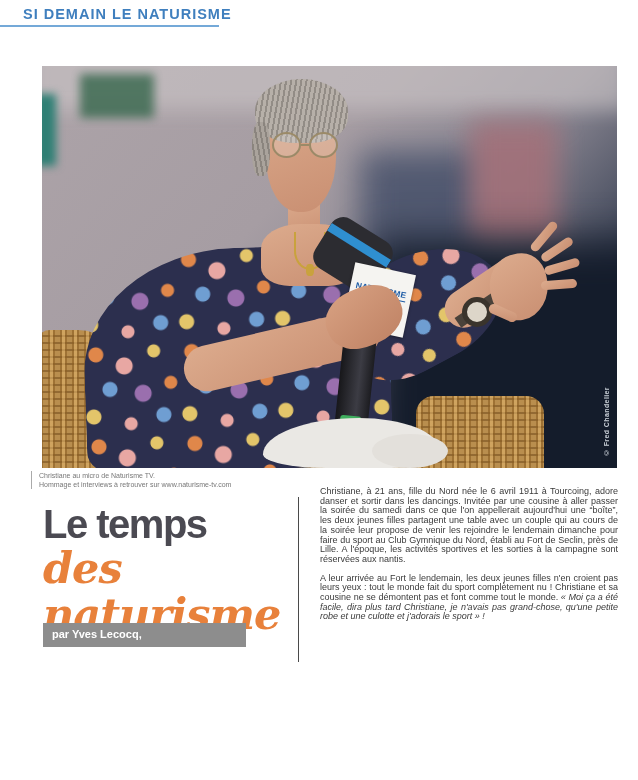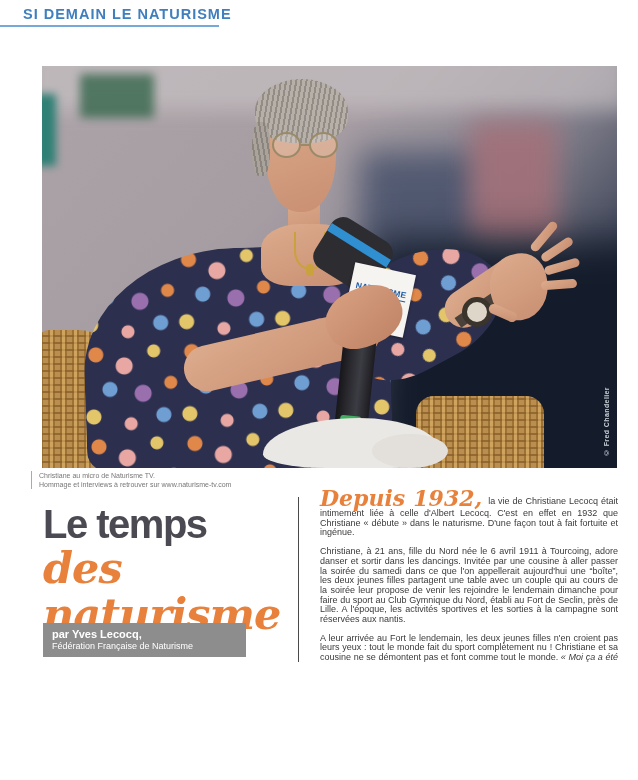--- a/index.html
+++ b/index.html
@@ -197,27 +197,25 @@
     <div>Hommage et interviews à retrouver sur www.naturisme-tv.com</div>
   </div>
 
   <div class="abs title">
     <span class="t1">Le temps</span>
     <span class="t2">des naturisme</span>
   </div>
 
   <div class="abs byline">
     <div class="by1">par Yves Lecocq,</div>
-    <div class="by3">Fédération Française de Naturisme</div>
   </div>
 
   <div class="abs divider"></div>
 
   <div class="abs bodycol">
-    <p><span class="lead-in">Depuis 1932,</span><span> la vie de Christiane Lecocq était intimement liée à celle d'Albert Lecocq. C'est en effet en 1932 que Christiane « débute » dans le naturisme. D'une façon tout à fait fortuite et ingénue.</span></p>
     <p>Christiane, à 21 ans, fille du Nord née le 6 avril 1911 à Tourcoing, adore danser et sortir dans les dancings. Invitée par une cousine à aller passer la soirée du samedi dans ce que l'on appellerait aujourd'hui une “boîte”, les deux jeunes filles partagent une table avec un couple qui au cours de la soirée leur propose de venir les rejoindre le lendemain dimanche pour faire du sport au Club Gymnique du Nord, établi au Fort de Seclin, près de Lille. A l'époque, les activités sportives et les sorties à la campagne sont réservées aux nantis.</p>
     <p><span>A leur arrivée au Fort le lendemain, les deux jeunes filles n'en croient pas leurs yeux : tout le monde fait du sport complètement nu ! Christiane et sa cousine ne se démontent pas et font comme tout le monde. </span><span class="quote-italic">« Moi ça a été facile, dira plus tard Christiane, je n'avais pas grand-chose, qu'une petite robe et une culotte et j'adorais le sport » !</span></p>
   </div>
 
   <div class="abs folio">30</div>
   <div class="abs tick"></div>
 
 </div>
 
 </body></html>

